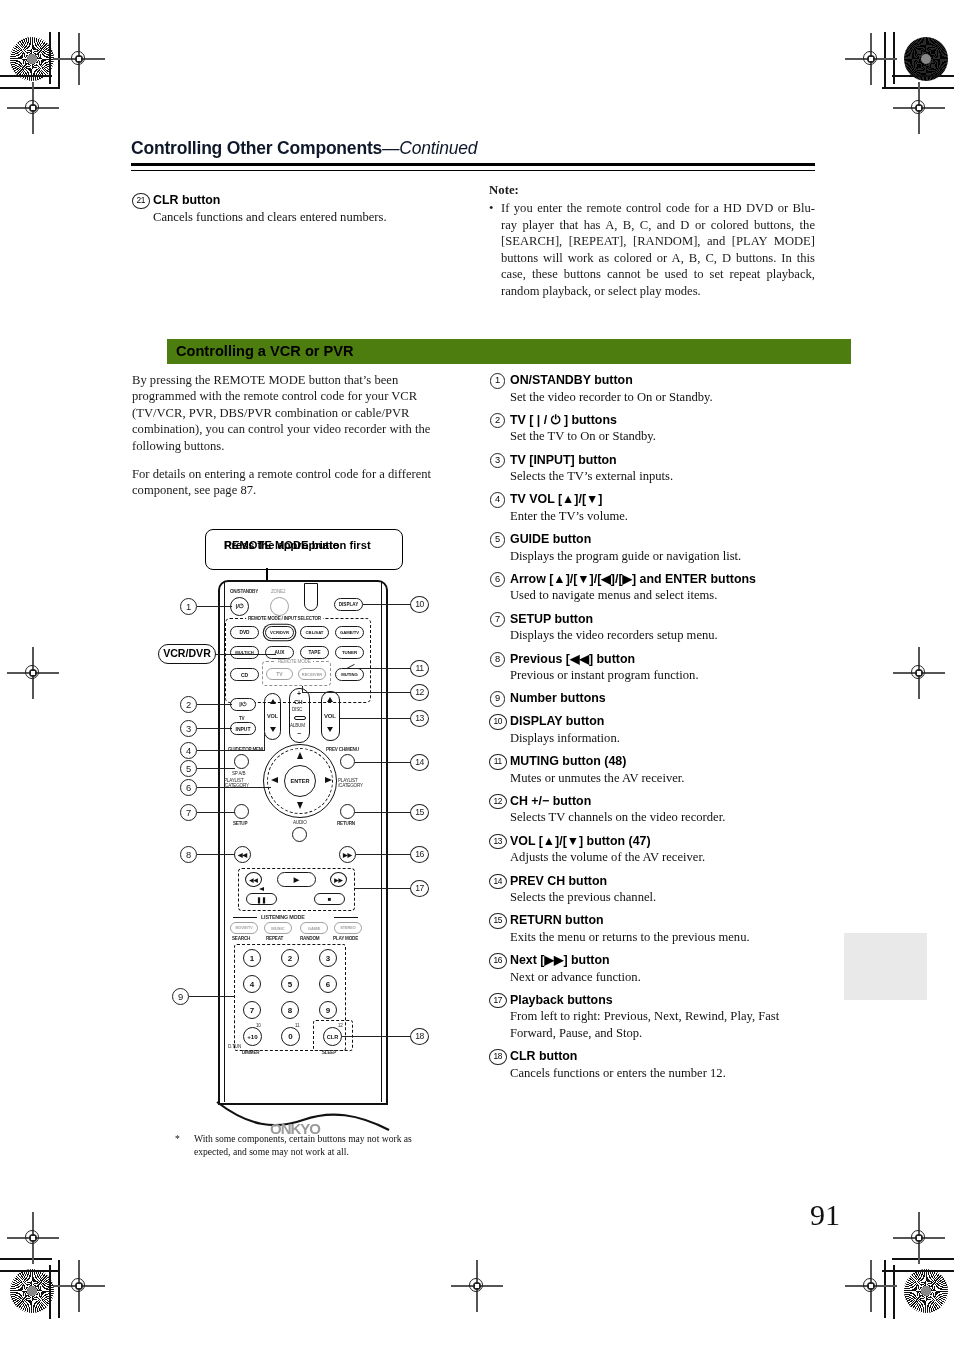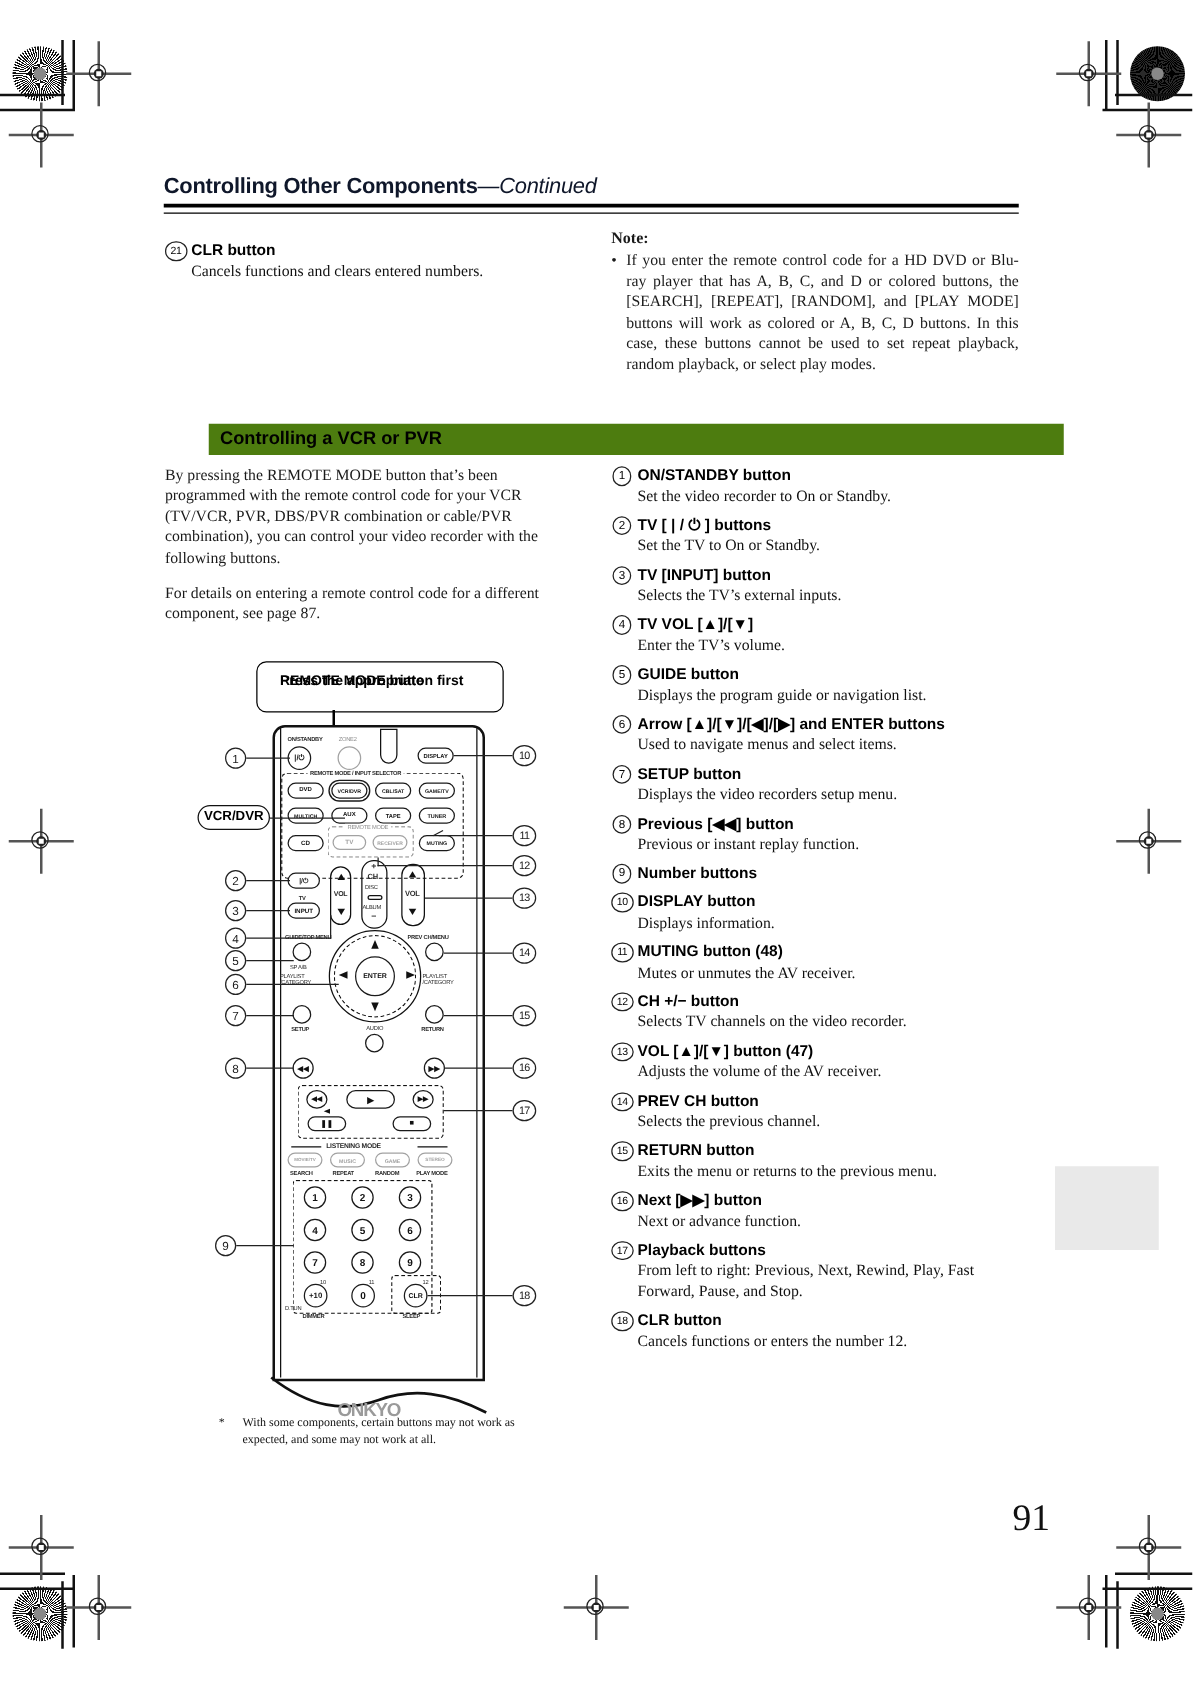--- a/index.html
+++ b/index.html
@@ -592,21 +592,21 @@
       <div class="num"><span class="circ">7</span></div>
       <div class="bd">
           <div class="hd">SETUP button</div>
           <div class="dc">Displays the video recorders setup menu.</div>
         </div>
     </div>
     <div class="item">
       <div class="num"><span class="circ">8</span></div>
       <div class="bd">
           <div class="hd">Previous [◀◀] button</div>
-          <div class="dc">Previous or instant replay function.</div>
+          <div class="dc">Previous or instant program function.</div>
         </div>
     </div>
     <div class="item">
       <div class="num"><span class="circ">9</span></div>
       <div class="bd">
           <div class="hd">Number buttons</div>
         </div>
     </div>
     <div class="item">
       <div class="num"><span class="circ wide">10</span></div>

